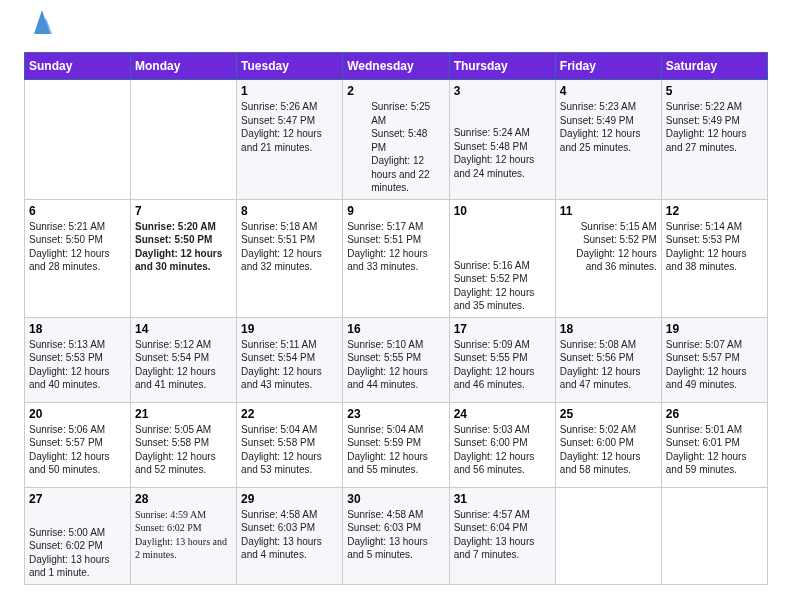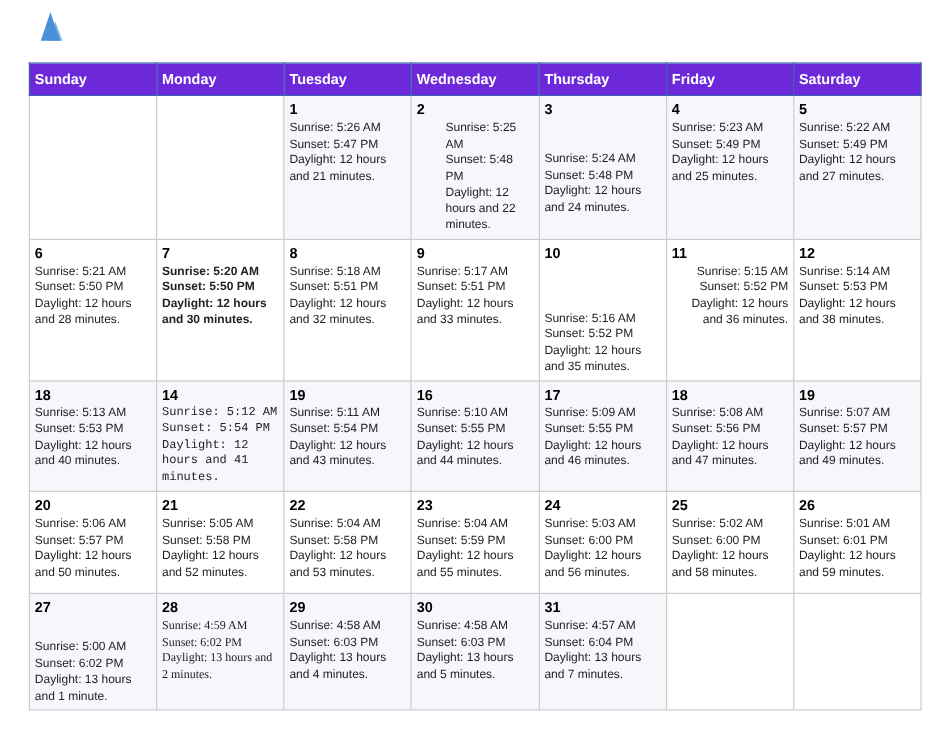--- a/index.html
+++ b/index.html
@@ -202,21 +202,21 @@
       </tr>
       <tr>
         <td>
           <span class="day-num">18</span>
           <div class="day-info" style="white-space: pre-line;">Sunrise: 5:13 AM
 Sunset: 5:53 PM
 Daylight: 12 hours and 40 minutes.</div>
         </td>
         <td>
           <span class="day-num">14</span>
-          <div class="day-info" style="white-space: pre-line; font-family: Liberation Mono, monospace;">Sunrise: 5:12 AM
+          <div class="day-info" style="white-space: pre-line;">Sunrise: 5:12 AM
 Sunset: 5:54 PM
 Daylight: 12 hours and 41 minutes.</div>
         </td>
         <td>
           <span class="day-num">19</span>
           <div class="day-info" style="white-space: pre-line;">Sunrise: 5:11 AM
 Sunset: 5:54 PM
 Daylight: 12 hours and 43 minutes.</div>
         </td>
         <td>

